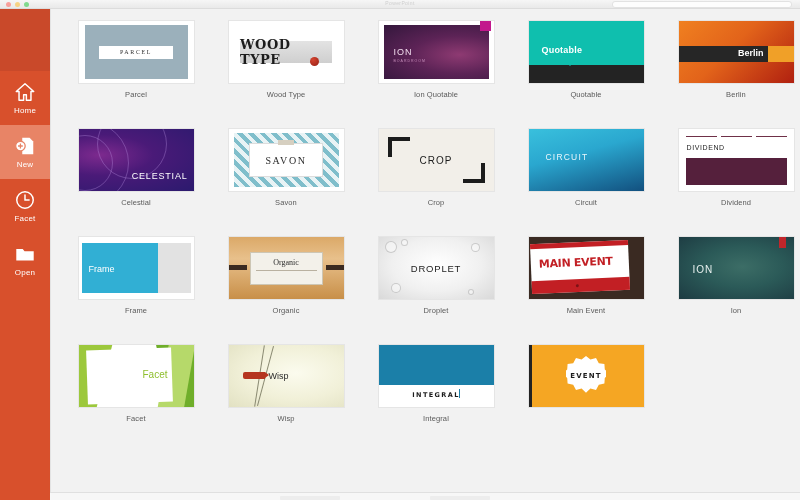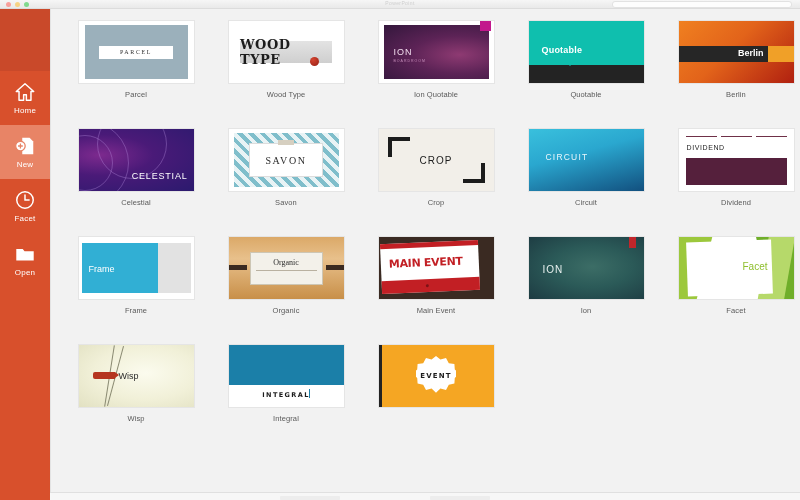--- a/index.html
+++ b/index.html
@@ -393,20 +393,31 @@
         <div class="thumb t-org">
           <div class="lw"></div>
           <div class="rw"></div>
           <div class="card">
               <span>Organic</span>
             </div>
         </div>
         <div class="cap">Organic</div>
       </div>
 
+      <div class="cell">
+        <div class="thumb t-drop">
+          <div class="bub" style="left:6px;top:4px;width:12px;height:12px;"></div>
+          <div class="bub" style="left:22px;top:2px;width:7px;height:7px;"></div>
+          <div class="bub" style="right:14px;top:6px;width:9px;height:9px;"></div>
+          <div class="bub" style="left:12px;bottom:6px;width:10px;height:10px;"></div>
+          <div class="bub" style="right:20px;bottom:4px;width:6px;height:6px;"></div>
+          <div class="tl">DROPLET</div>
+        </div>
+        <div class="cap">Droplet</div>
+      </div>
 
       <div class="cell">
         <div class="thumb t-main">
           <div class="sign">
             <div class="red"></div>
             <div class="tl">MAIN EVENT</div>
             <div class="red2"></div>
             <div class="bdot"></div>
           </div>
         </div>

